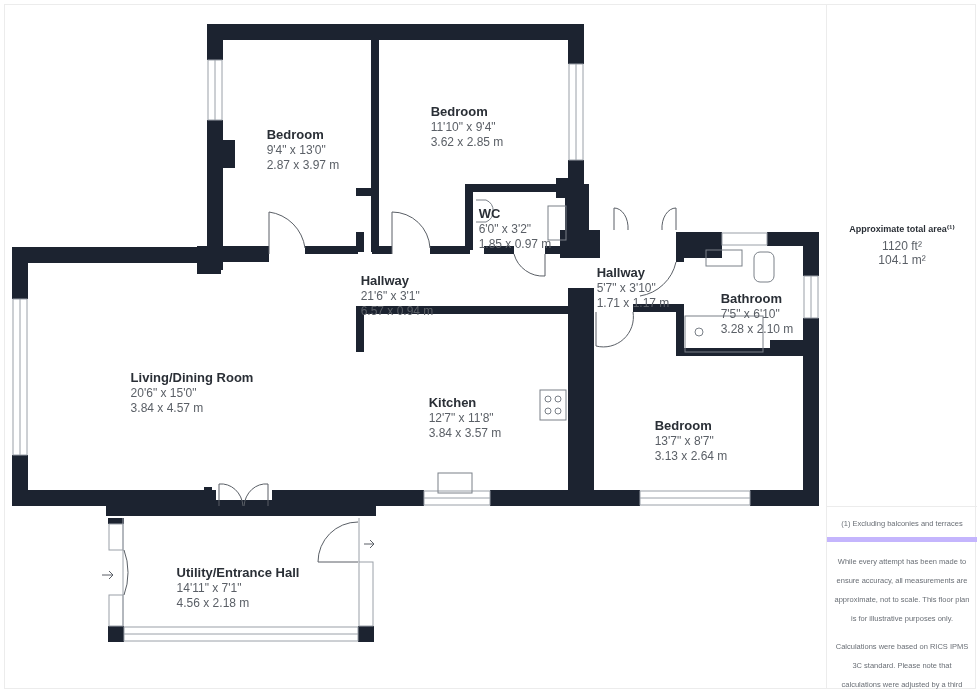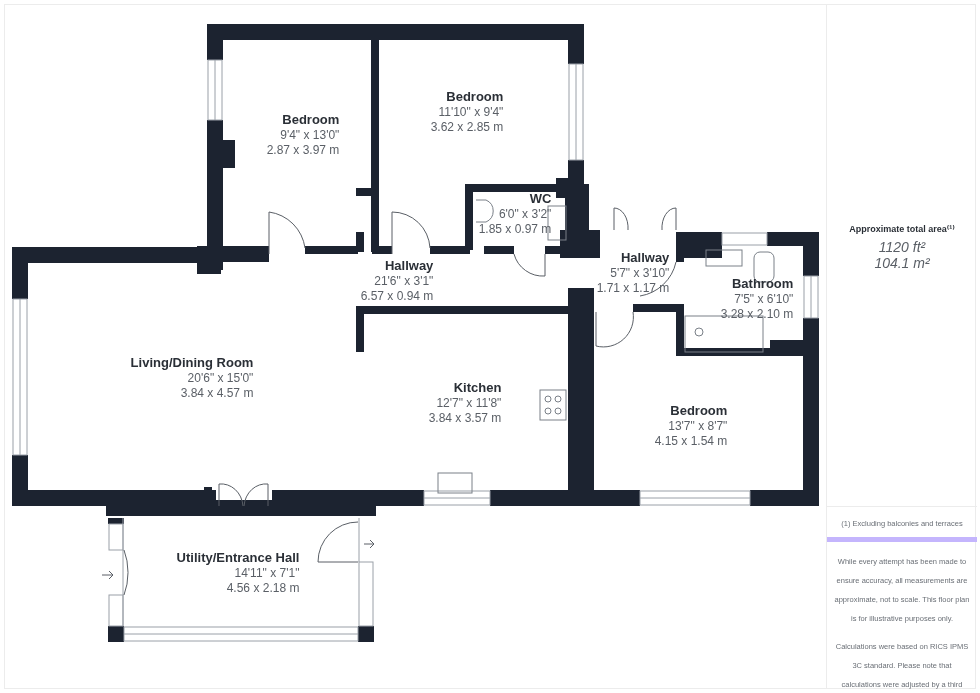--- a/index.html
+++ b/index.html
@@ -1,27 +1,27 @@
 <!DOCTYPE html>
 <html><head>
 <meta charset="utf-8">
 <style>
   html, body { margin:0; padding:0; }
   body { width:980px; height:693px; background:#ffffff; position:relative; overflow:hidden;
          font-family:"Liberation Sans", "DejaVu Sans", sans-serif; }
   .frame { position:absolute; left:4px; top:4px; width:972px; height:685px; border:1px solid #ececec; box-sizing:border-box; }
   .plan { position:absolute; left:0; top:0; width:826px; height:693px; }
   .plan svg { position:absolute; left:0; top:0; }
-  .room-label { position:absolute; text-align:right; color:#5a5f66; transform:translateX(-50%); white-space:nowrap; }
+  .room-label { position:absolute; text-align:left; color:#5a5f66; transform:translateX(-50%); white-space:nowrap;margin-top:15px; }
   .room-label .name { font-weight:bold; color:#2a2f36; font-size:13px; line-height:16px; }
   .room-label .dim { font-size:12px; line-height:15px; }
   .side { position:absolute; left:826px; top:4px; width:170px; height:685px; border-left:1px solid #ececec; box-sizing:border-box; }
   .area-block { position:absolute; left:0; top:220px; width:150px; text-align:center; }
   .area-title { font-size:9px; font-weight:bold; color:#2a2f36; }
-  .area-val { font-size:14px; color:#5a5f66; margin-top:5px;font-style:italic; }
+  .area-val { font-size:12px; color:#5a5f66; margin-top:5px; }
   .note-box { position:absolute; left:0; top:502px; width:150px; height:36px; border-top:1px solid #ececec; border-bottom:5px solid #c4b5fd; box-sizing:border-box; text-align:center; font-size:7.5px; color:#6a6f76; line-height:34px; }
   .disclaimer { position:absolute; left:6px; top:548px; width:138px; text-align:center; font-size:7.5px; color:#6a6f76; line-height:19px; }
   .disclaimer p { margin:0 0 9px 0; }
   .brand { font-size:13px; color:#2a2f36; letter-spacing:0.3px; }
   .brand b { font-weight:bold; }
 </style>
 </head>
 <body>
 
 <div class="frame"></div>
@@ -172,21 +172,21 @@
     <div class="dim">3.84 x 4.57 m</div>
   </div>
   <div class="room-label" style="left:465px; top:380px;">
     <div class="name">Kitchen</div>
     <div class="dim">12'7" x 11'8"</div>
     <div class="dim">3.84 x 3.57 m</div>
   </div>
   <div class="room-label" style="left:691px; top:403px;">
     <div class="name">Bedroom</div>
     <div class="dim">13'7" x 8'7"</div>
-    <div class="dim">4.15 x 1.54 m</div>
+    <div class="dim">3.13 x 2.64 m</div>
   </div>
   <div class="room-label" style="left:238px; top:550px;">
     <div class="name">Utility/Entrance Hall</div>
     <div class="dim">14'11" x 7'1"</div>
     <div class="dim">4.56 x 2.18 m</div>
   </div>
 </div>
 
 <div class="side">
   <div class="area-block">

